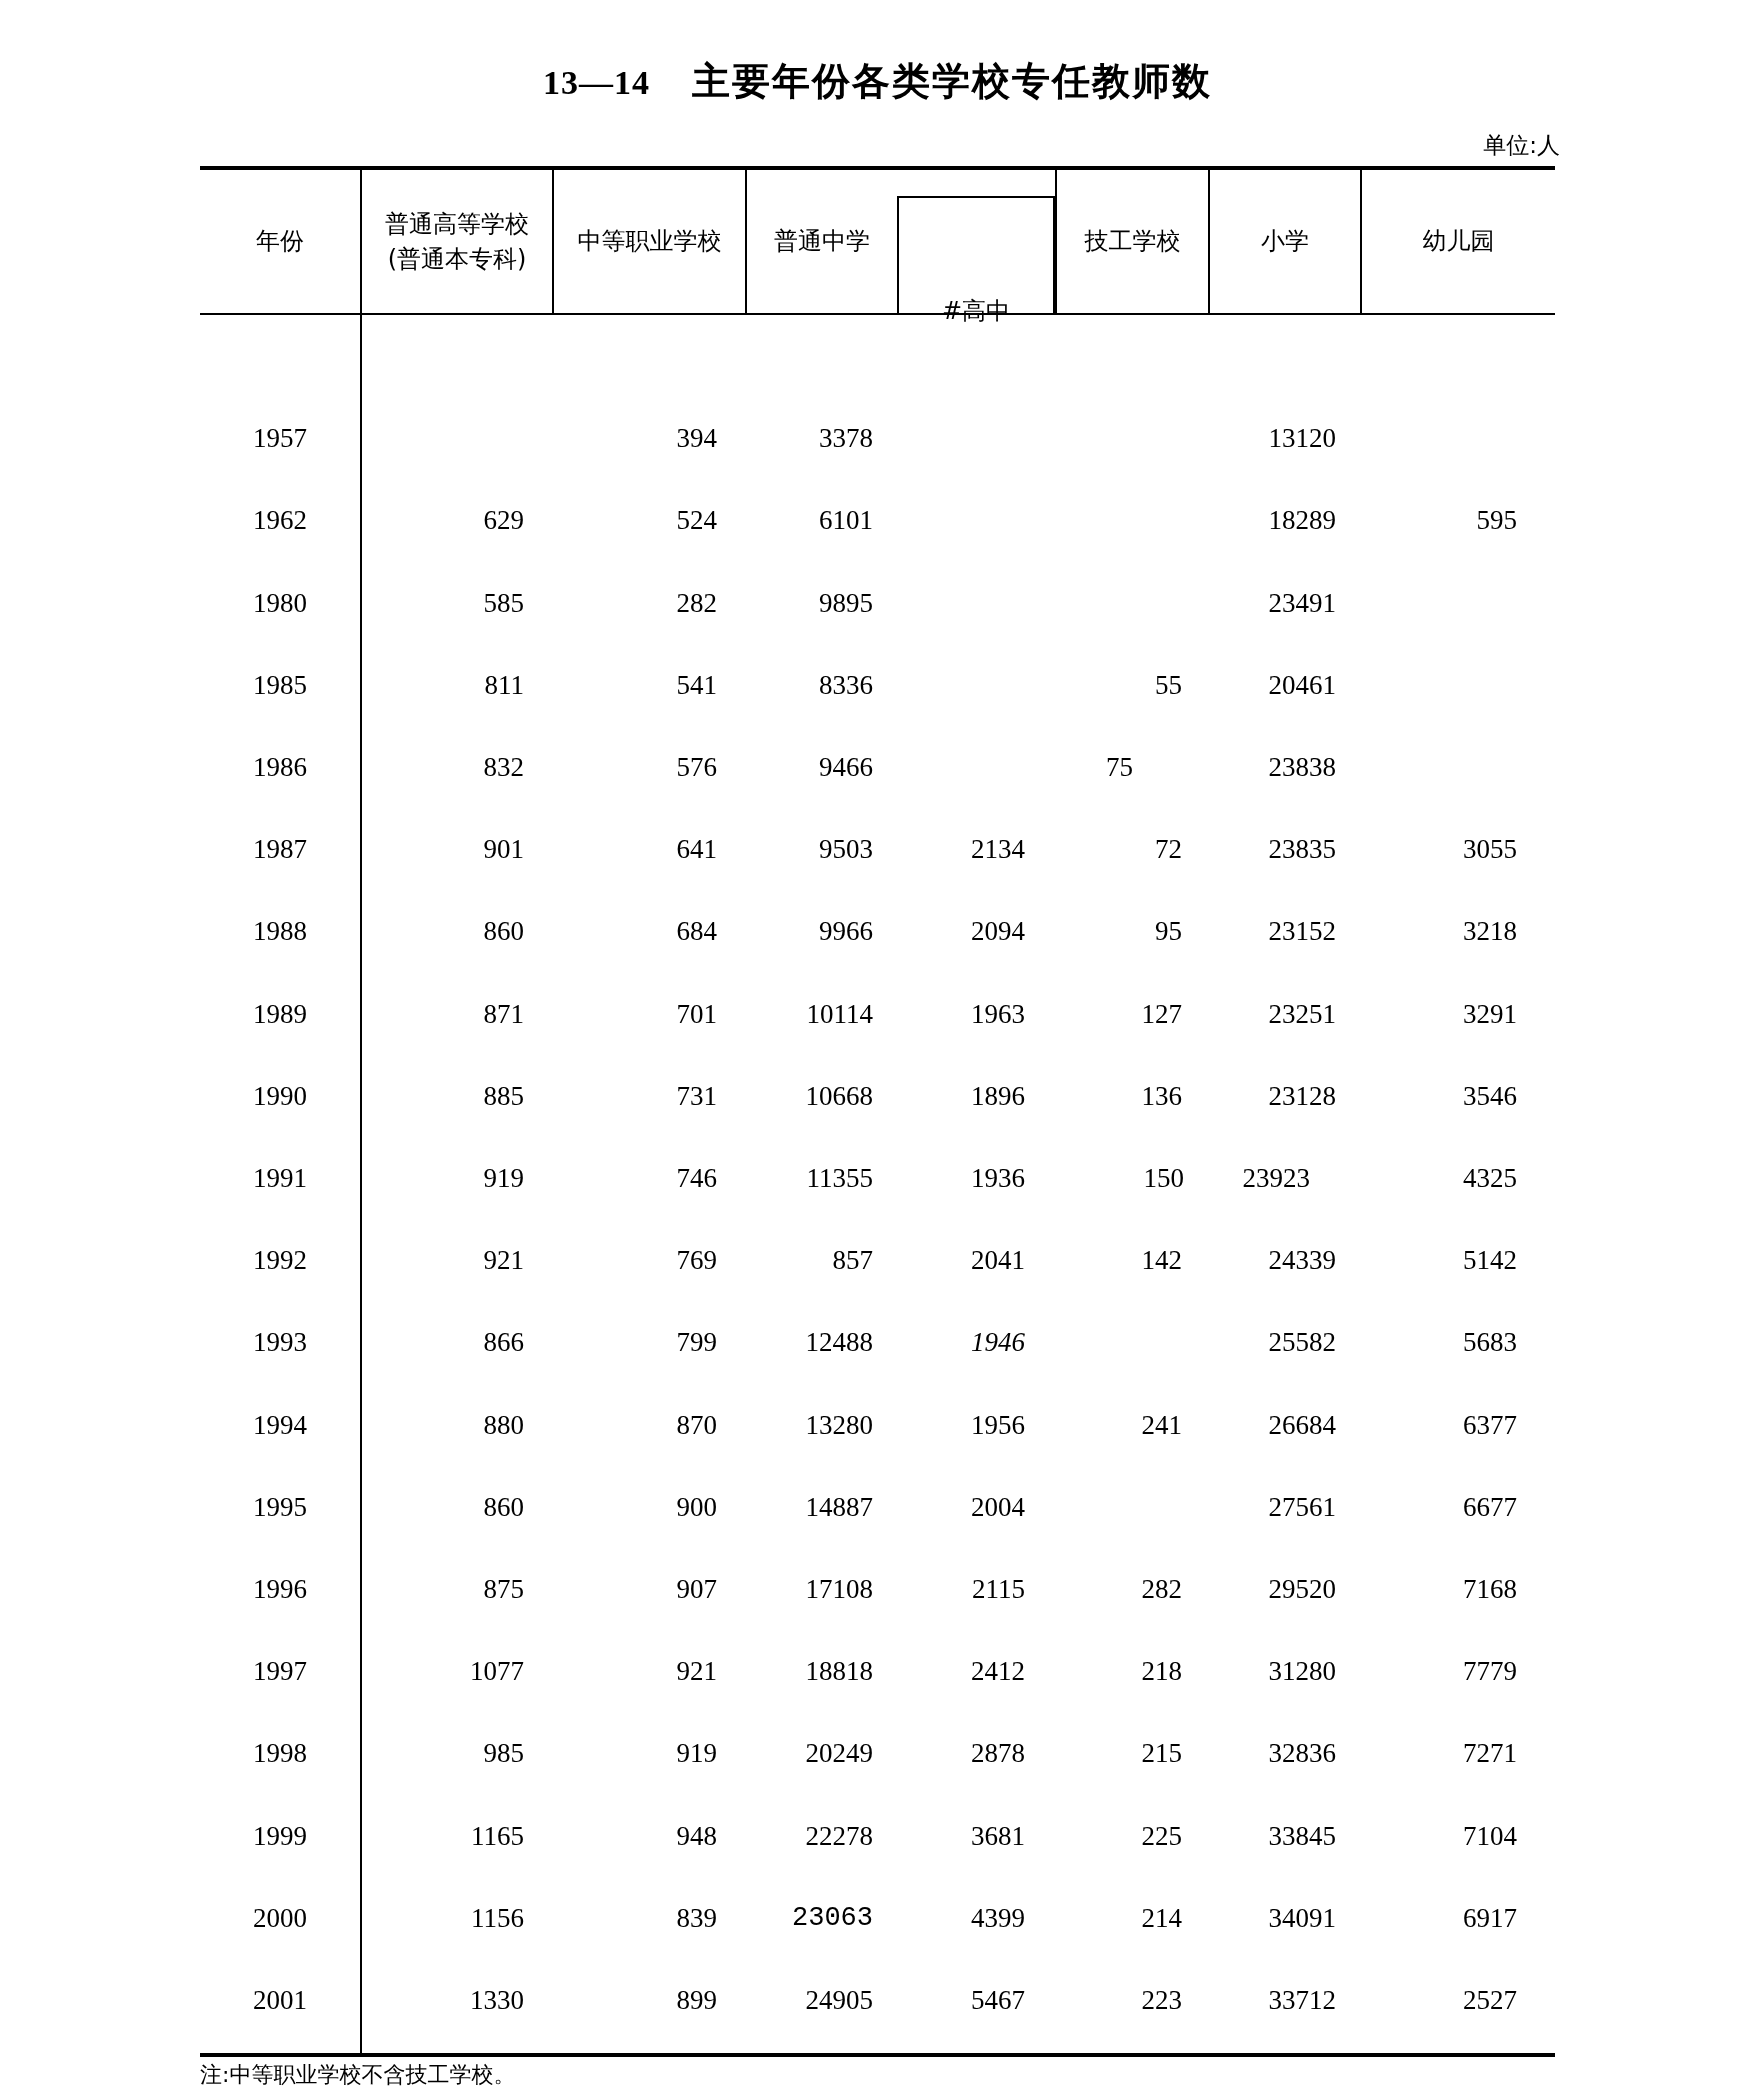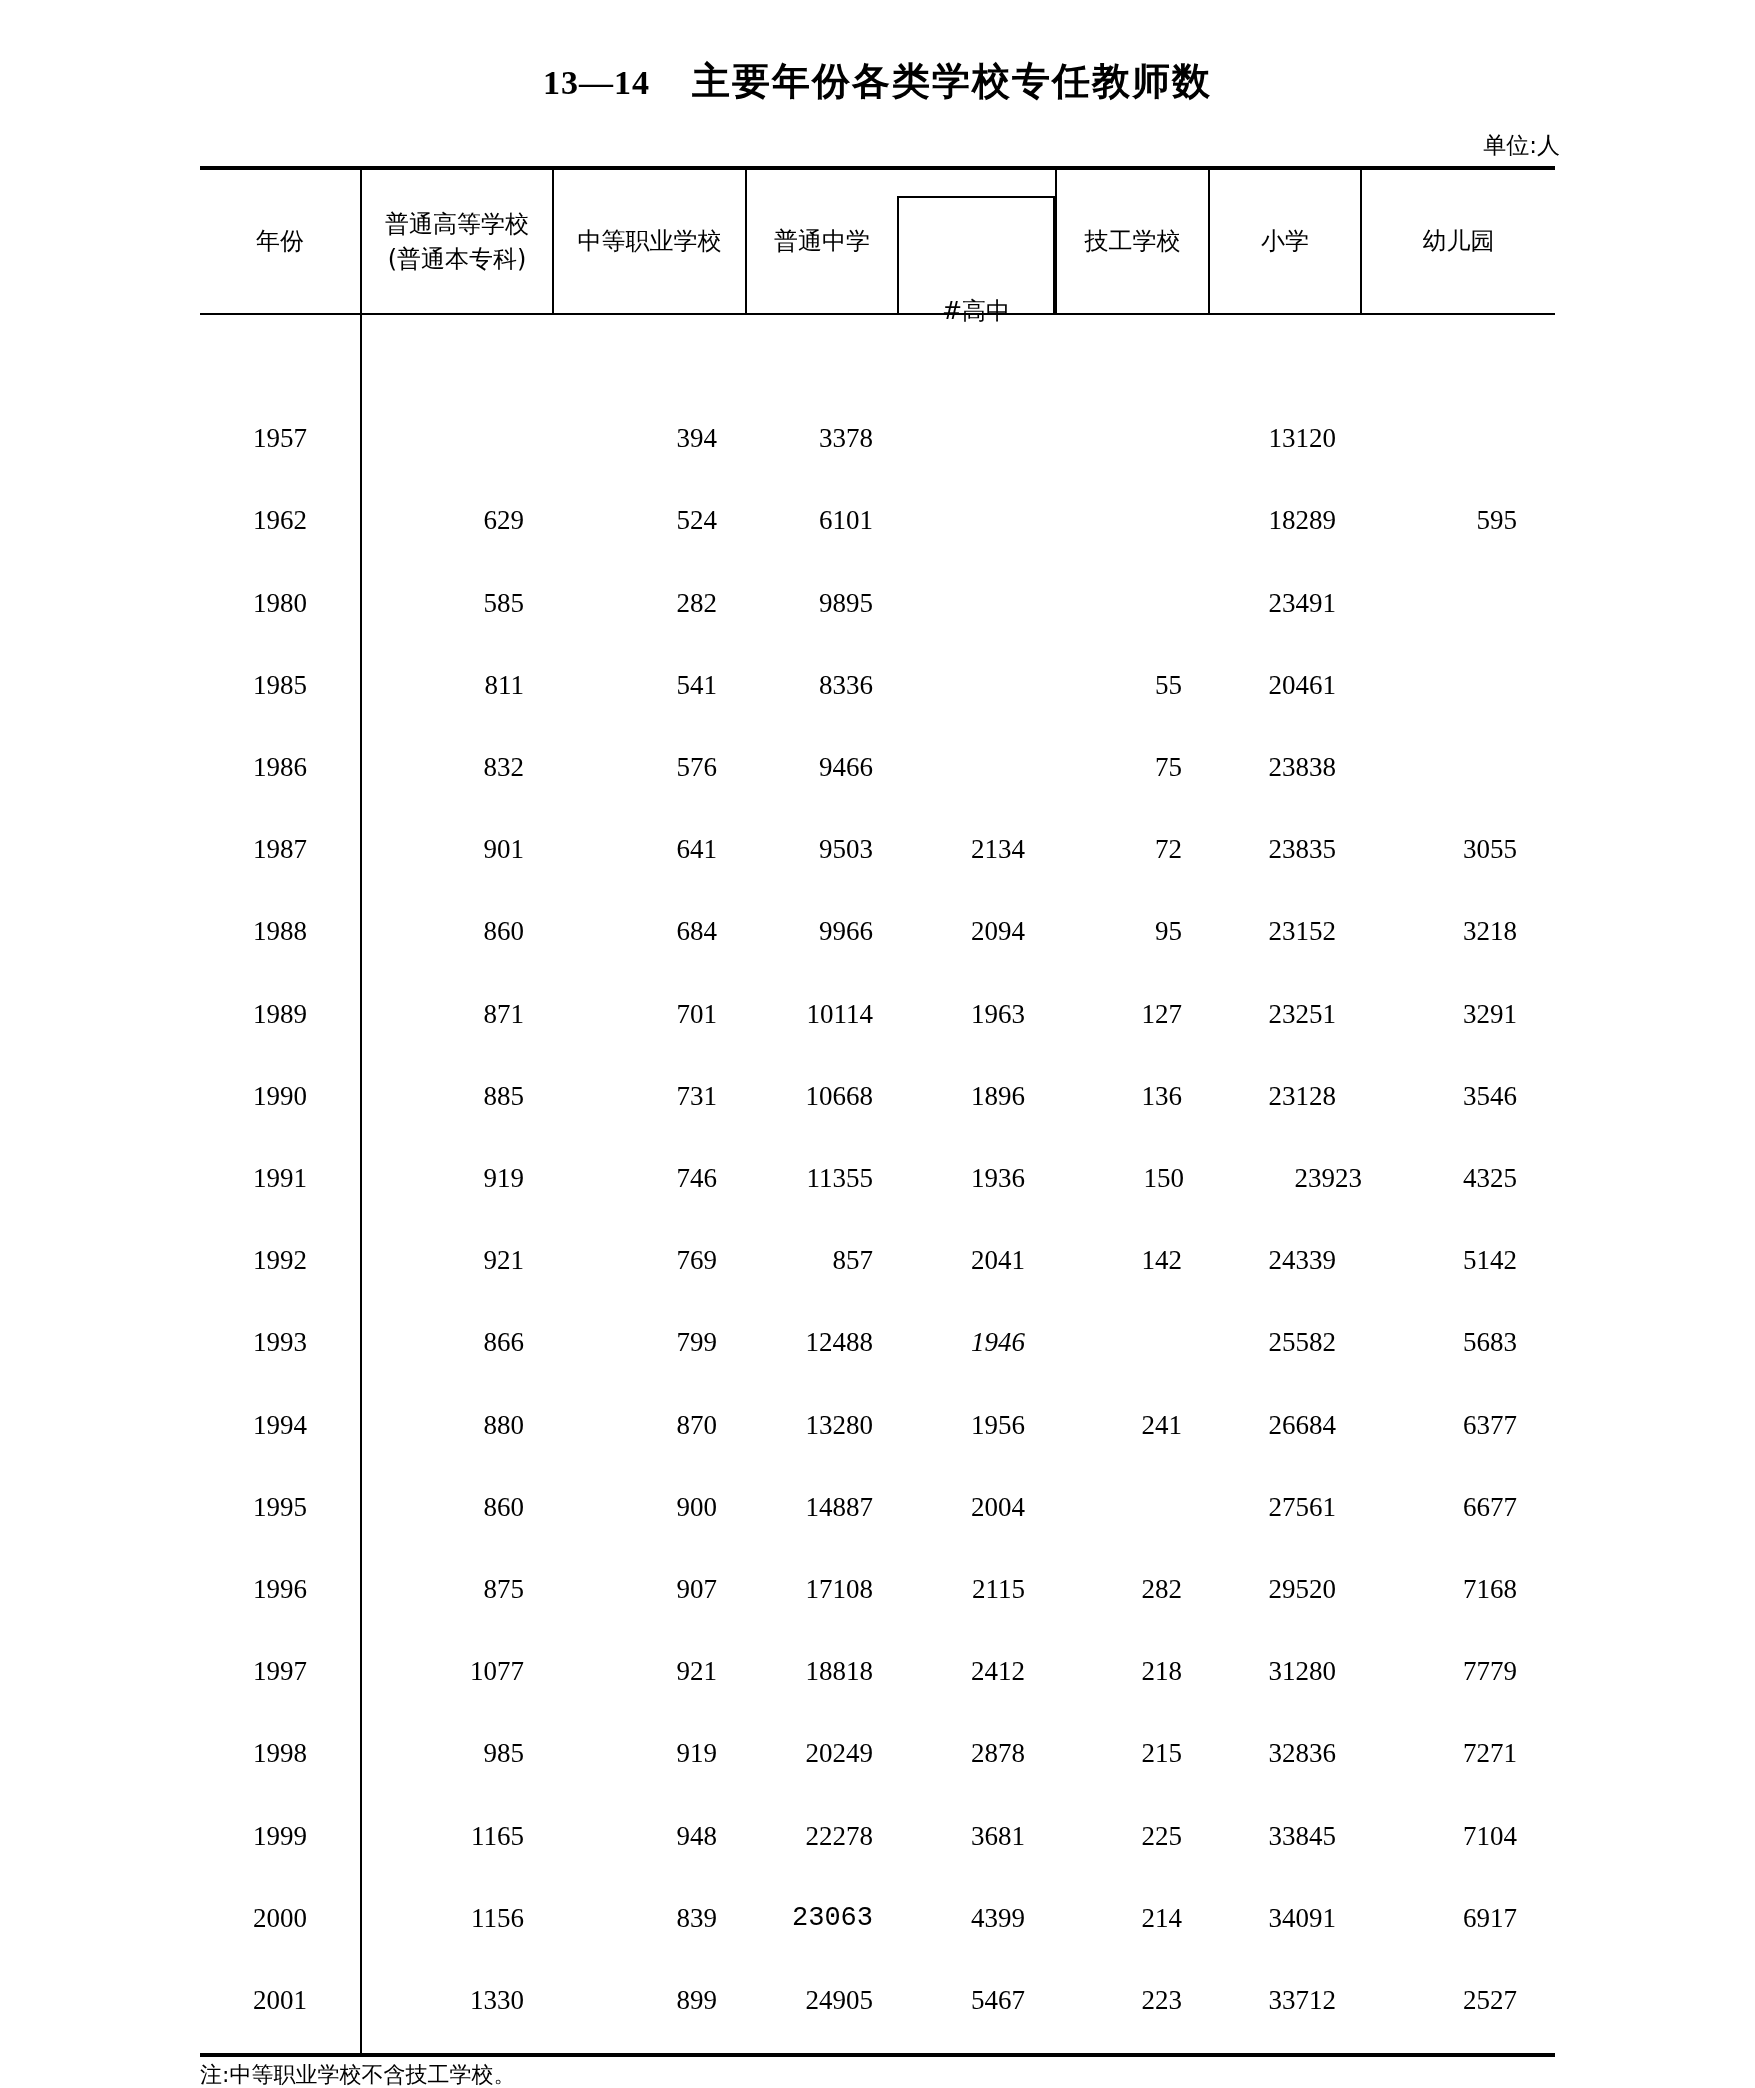--- a/index.html
+++ b/index.html
@@ -269,21 +269,21 @@
           <div class="cell num" style="left: 857px; width: 151px; padding-right: 26px;">55</div>
           <div class="cell num" style="left: 1010px; width: 150px; padding-right: 24px;">20461</div>
           <div class="cell num" style="left: 1162px; width: 193px; padding-right: 38px;"></div>
         </div>
         <div class="row" style="top: 411px;">
           <div class="cell year" style="left: 0px; width: 160px;">1986</div>
           <div class="cell num" style="left: 162px; width: 190px; padding-right: 28px;">832</div>
           <div class="cell num" style="left: 354px; width: 191px; padding-right: 28px;">576</div>
           <div class="cell num" style="left: 547px; width: 150px; padding-right: 24px;">9466</div>
           <div class="cell num" style="left: 697px; width: 158px; padding-right: 30px;"></div>
-          <div class="cell num" style="left: 857px; width: 151px; padding-right: 26px;">75</div>
+          <div class="cell num" style="left: 857px; width: 151px; padding-right: 26px; text-align: center;">75</div>
           <div class="cell num" style="left: 1010px; width: 150px; padding-right: 24px;">23838</div>
           <div class="cell num" style="left: 1162px; width: 193px; padding-right: 38px;"></div>
         </div>
         <div class="row" style="top: 493.2px;">
           <div class="cell year" style="left: 0px; width: 160px;">1987</div>
           <div class="cell num" style="left: 162px; width: 190px; padding-right: 28px;">901</div>
           <div class="cell num" style="left: 354px; width: 191px; padding-right: 28px;">641</div>
           <div class="cell num" style="left: 547px; width: 150px; padding-right: 24px;">9503</div>
           <div class="cell num" style="left: 697px; width: 158px; padding-right: 30px;">2134</div>
           <div class="cell num" style="left: 857px; width: 151px; padding-right: 26px;">72</div>
@@ -320,21 +320,21 @@
           <div class="cell num" style="left: 1010px; width: 150px; padding-right: 24px;">23128</div>
           <div class="cell num" style="left: 1162px; width: 193px; padding-right: 38px;">3546</div>
         </div>
         <div class="row" style="top: 822px;">
           <div class="cell year" style="left: 0px; width: 160px;">1991</div>
           <div class="cell num" style="left: 162px; width: 190px; padding-right: 28px;">919</div>
           <div class="cell num" style="left: 354px; width: 191px; padding-right: 28px;">746</div>
           <div class="cell num" style="left: 547px; width: 150px; padding-right: 24px;">11355</div>
           <div class="cell num" style="left: 697px; width: 158px; padding-right: 30px;">1936</div>
           <div class="cell num" style="left: 859px; width: 151px; padding-right: 26px;">150</div>
-          <div class="cell num" style="left: 1036px; width: 150px; padding-right: 24px;">23923</div>
+          <div class="cell num" style="left: 984px; width: 150px; padding-right: 24px;">23923</div>
           <div class="cell num" style="left: 1162px; width: 193px; padding-right: 38px;">4325</div>
         </div>
         <div class="row" style="top: 904.2px;">
           <div class="cell year" style="left: 0px; width: 160px;">1992</div>
           <div class="cell num" style="left: 162px; width: 190px; padding-right: 28px;">921</div>
           <div class="cell num" style="left: 354px; width: 191px; padding-right: 28px;">769</div>
           <div class="cell num" style="left: 547px; width: 150px; padding-right: 24px;">857</div>
           <div class="cell num" style="left: 697px; width: 158px; padding-right: 30px;">2041</div>
           <div class="cell num" style="left: 857px; width: 151px; padding-right: 26px;">142</div>
           <div class="cell num" style="left: 1010px; width: 150px; padding-right: 24px;">24339</div>

